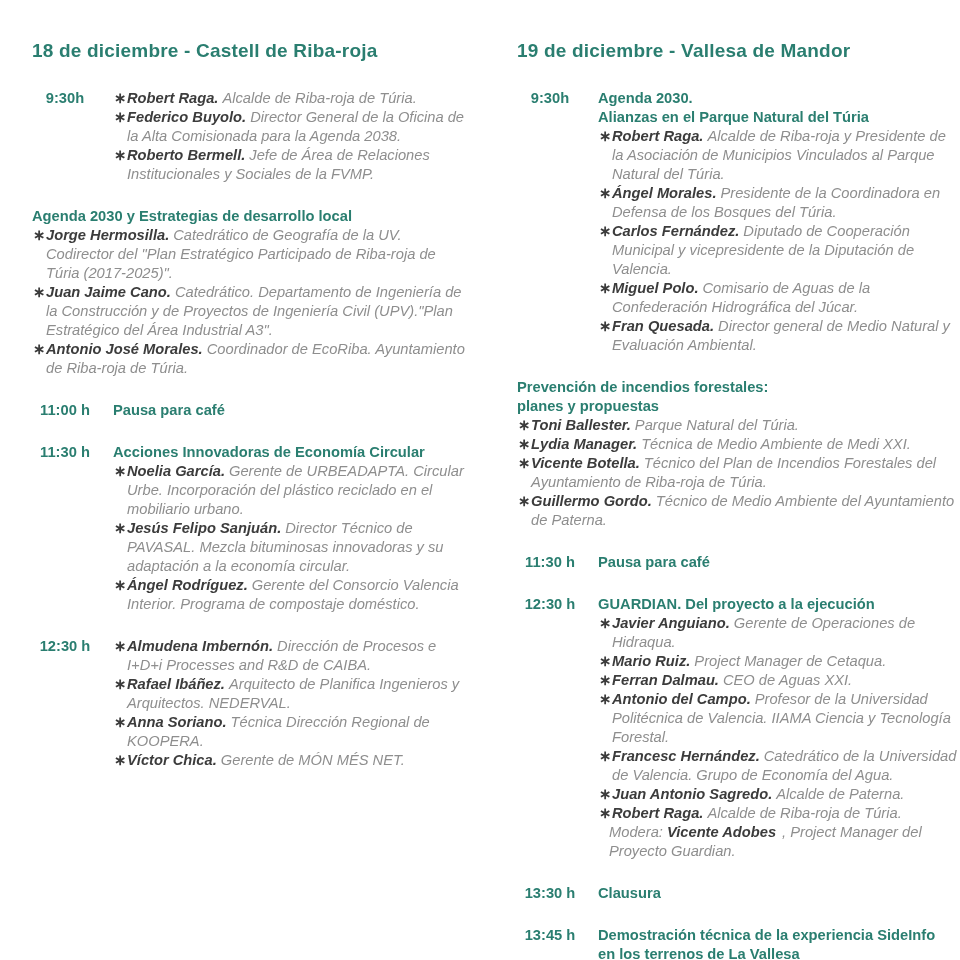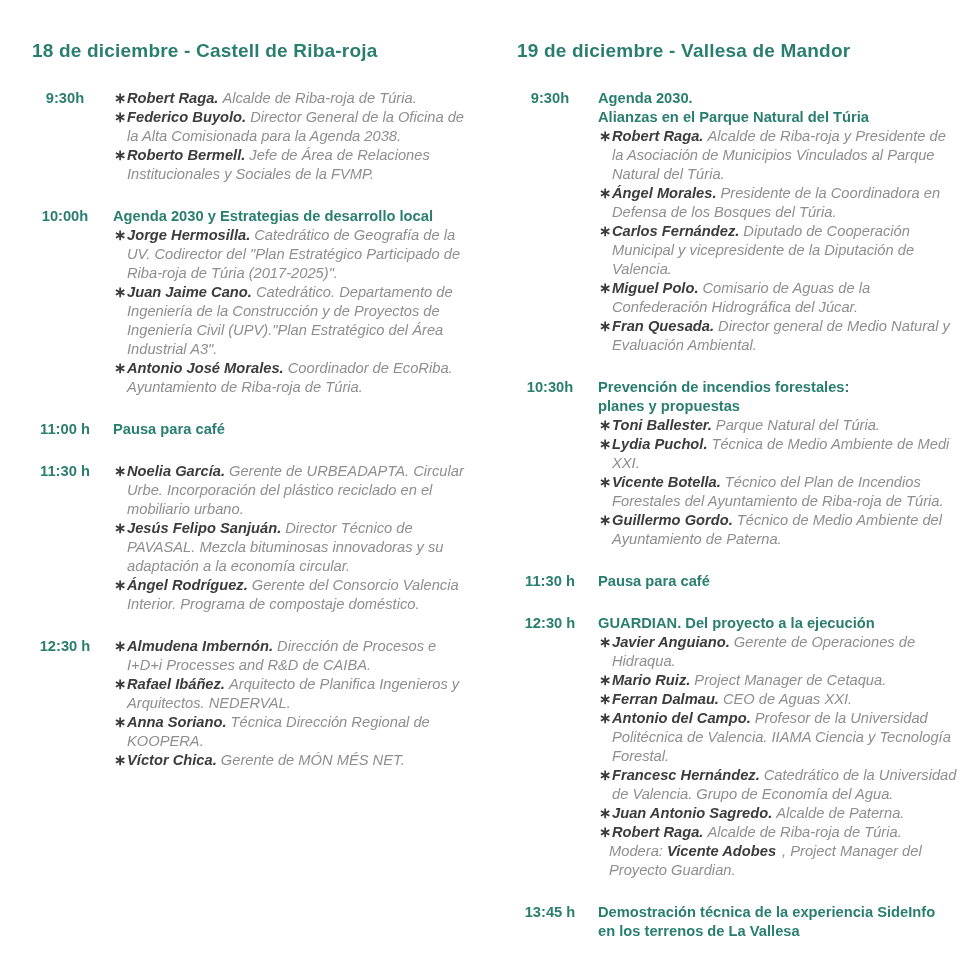--- a/index.html
+++ b/index.html
@@ -90,21 +90,20 @@
   </li>
 
   <li class="speaker">
     <span class="bullet">∗</span><span class="name">Roberto Bermell.</span><span class="desc">Jefe de Área de Relaciones Institucionales y Sociales de la FVMP.</span>
   </li>
 </ul>
     </div>
   </div>
 
   <div class="session">
-    <div class="time">10:00h</div>
     <div class="sbody">
       <div class="stitle">Agenda 2030 y Estrategias de desarrollo local</div>
       <ul class="speakers">
   <li class="speaker">
     <span class="bullet">∗</span><span class="name">Jorge Hermosilla.</span><span class="desc">Catedrático de Geografía de la UV. Codirector del "Plan Estratégico Participado de Riba-roja de Túria (2017-2025)".</span>
   </li>
 
   <li class="speaker">
     <span class="bullet">∗</span><span class="name">Juan Jaime Cano.</span><span class="desc">Catedrático. Departamento de Ingeniería de la Construcción y de Proyectos de Ingeniería Civil (UPV)."Plan Estratégico del Área Industrial A3".</span>
   </li>
@@ -120,20 +119,21 @@
     <div class="time">11:00 h</div>
     <div class="sbody">
       <div class="stitle">Pausa para café</div>
       <ul class="speakers"></ul>
     </div>
   </div>
 
   <div class="session">
     <div class="time">11:30 h</div>
     <div class="sbody">
+      <div class="stitle">Acciones Innovadoras de Economía Circular</div>
       <ul class="speakers">
   <li class="speaker">
     <span class="bullet">∗</span><span class="name">Noelia García.</span><span class="desc">Gerente de URBEADAPTA. Circular Urbe. Incorporación del plástico reciclado en el mobiliario urbano.</span>
   </li>
 
   <li class="speaker">
     <span class="bullet">∗</span><span class="name">Jesús Felipo Sanjuán.</span><span class="desc">Director Técnico de PAVASAL. Mezcla bituminosas innovadoras y su adaptación a la economía circular.</span>
   </li>
 
   <li class="speaker">
@@ -193,31 +193,30 @@
   </li>
 
   <li class="speaker">
     <span class="bullet">∗</span><span class="name">Fran Quesada.</span><span class="desc">Director general de Medio Natural y Evaluación Ambiental.</span>
   </li>
 </ul>
     </div>
   </div>
 
   <div class="session">
-    <div class="time">10:30h</div>
     <div class="sbody">
       <div class="stitle">Prevención de incendios forestales:
 planes y propuestas</div>
       <ul class="speakers">
   <li class="speaker">
     <span class="bullet">∗</span><span class="name">Toni Ballester.</span><span class="desc">Parque Natural del Túria.</span>
   </li>
 
   <li class="speaker">
-    <span class="bullet">∗</span><span class="name">Lydia Puchol.</span><span class="desc">Técnica de Medio Ambiente de Medi XXI.</span>
+    <span class="bullet">∗</span><span class="name">Lydia Manager.</span><span class="desc">Técnica de Medio Ambiente de Medi XXI.</span>
   </li>
 
   <li class="speaker">
     <span class="bullet">∗</span><span class="name">Vicente Botella.</span><span class="desc">Técnico del Plan de Incendios Forestales del Ayuntamiento de Riba-roja de Túria.</span>
   </li>
 
   <li class="speaker">
     <span class="bullet">∗</span><span class="name">Guillermo Gordo.</span><span class="desc">Técnico de Medio Ambiente del Ayuntamiento de Paterna.</span>
   </li>
 </ul>
@@ -265,20 +264,27 @@
     <span class="bullet">∗</span><span class="name">Robert Raga.</span><span class="desc">Alcalde de Riba-roja de Túria.</span>
   </li>
 </ul>
 
   <div class="modera">
     <span class="prefix">Modera: </span><span class="name">Vicente Adobes</span><span class="suffix">, Project Manager del Proyecto Guardian.</span>
   </div>
 </div>
   </div>
 
+  <div class="session">
+    <div class="time">13:30 h</div>
+    <div class="sbody">
+      <div class="stitle">Clausura</div>
+      <ul class="speakers"></ul>
+    </div>
+  </div>
 
   <div class="session">
     <div class="time">13:45 h</div>
     <div class="sbody">
       <div class="stitle">Demostración técnica de la experiencia SideInfo
 en los terrenos de La Vallesa</div>
       <ul class="speakers"></ul>
     </div>
   </div>
 </div>

